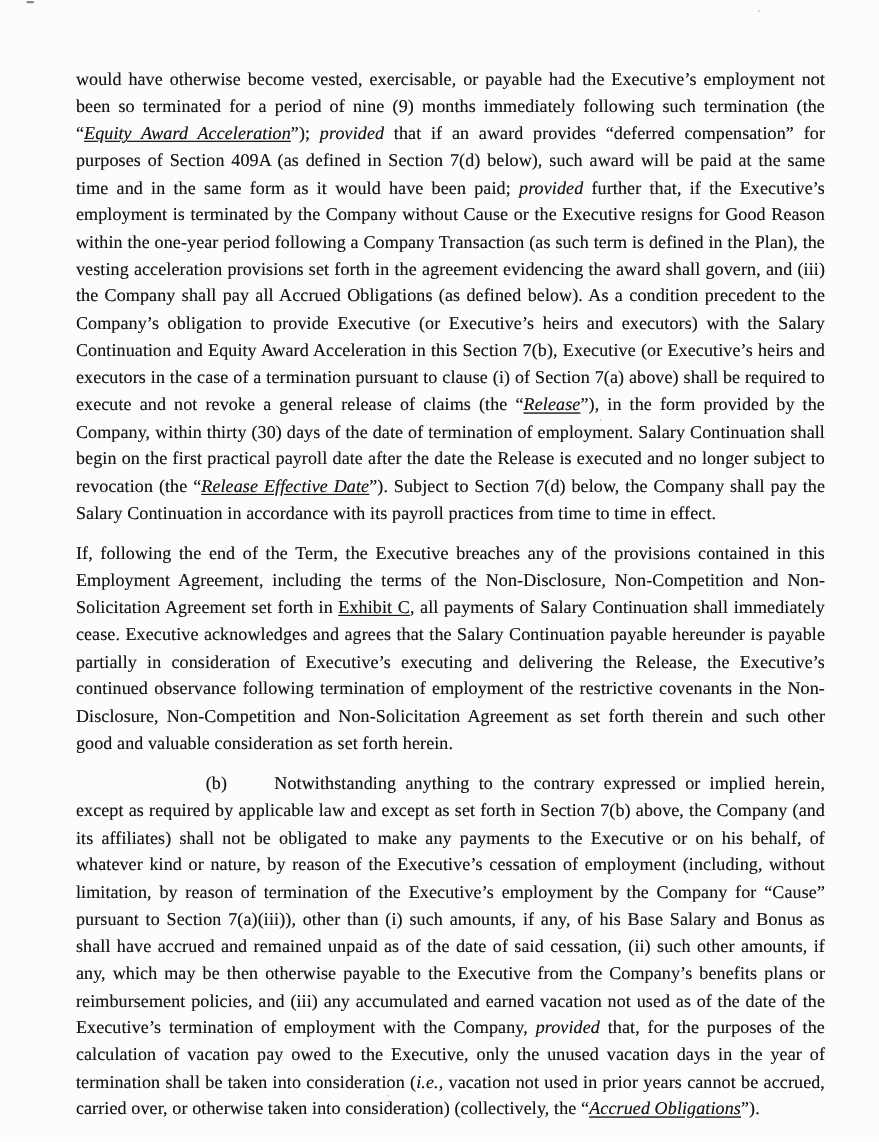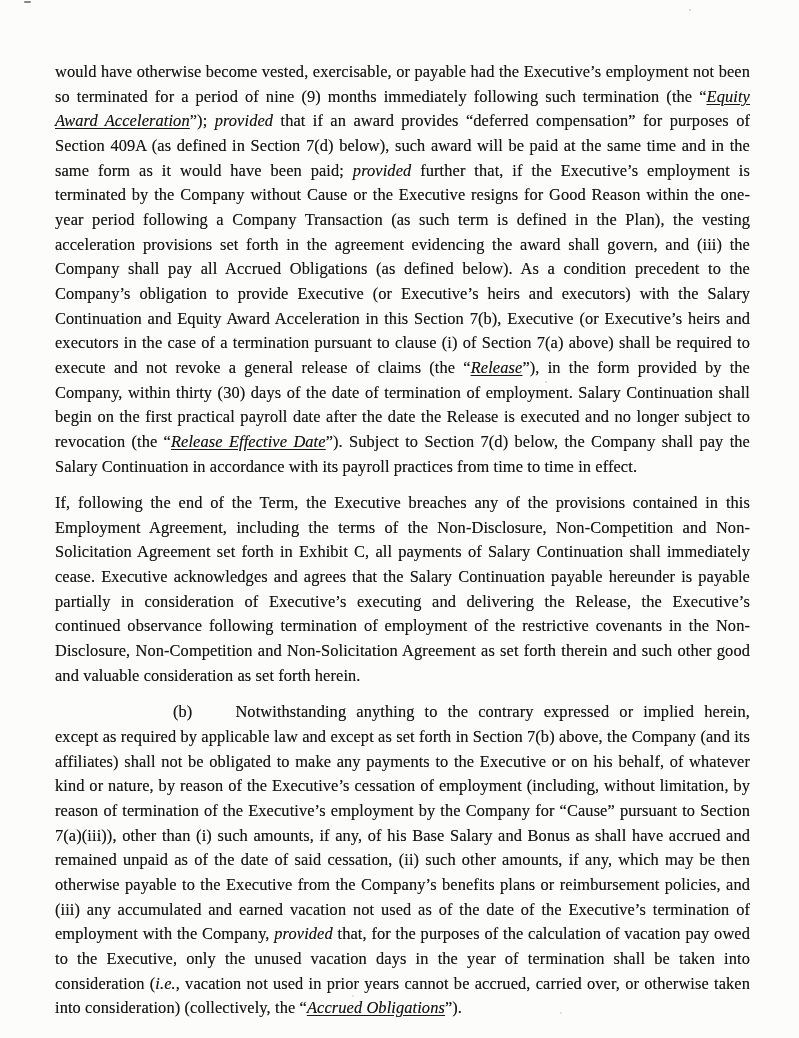--- a/index.html
+++ b/index.html
@@ -17,31 +17,31 @@
     color: #161616;
     text-shadow: 0 0 0.45px rgba(20,20,20,0.55);
   }
   .doc-body {
     position: absolute;
     left: 55px;
     top: 60px;
     width: 695px;
   }
   p.para {
-    margin: 0 0 12px 0;
+    margin: 0 0 12px 14px;
     font-size: 16.4px;
     line-height: 24.65px;
     text-align: justify;
     letter-spacing: 0.1px;
   }
   p.para.indent { text-indent: 118px; }
   p.para:last-child { margin-bottom: 0; }
   .r-italic { font-style: italic; }
   .r-iu { font-style: italic; text-decoration: underline; text-underline-offset: 2px; }
-  .r-u { text-underline-offset: 2px; }
+  .r-u { text-decoration: underline; text-underline-offset: 2px; }
   .r-tab { display: inline-block; width: 43px; }
   .speck {
     position: absolute;
     background: rgba(40,40,40,0.55);
     border-radius: 50%;
   }
   .speck.dash { border-radius: 1px; }
 </style>
 </head>
 <body>

